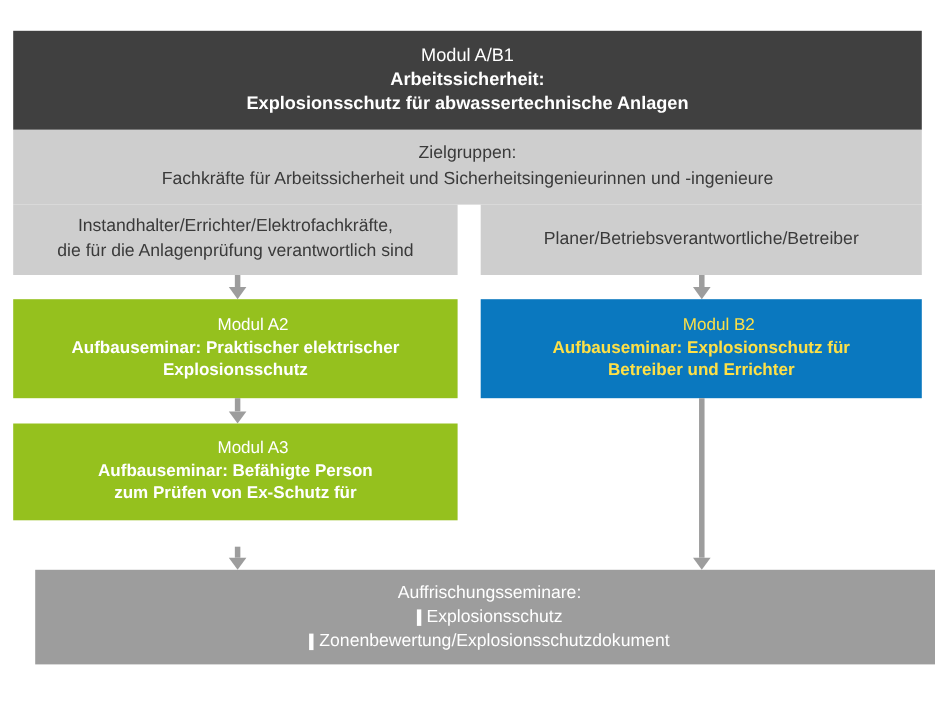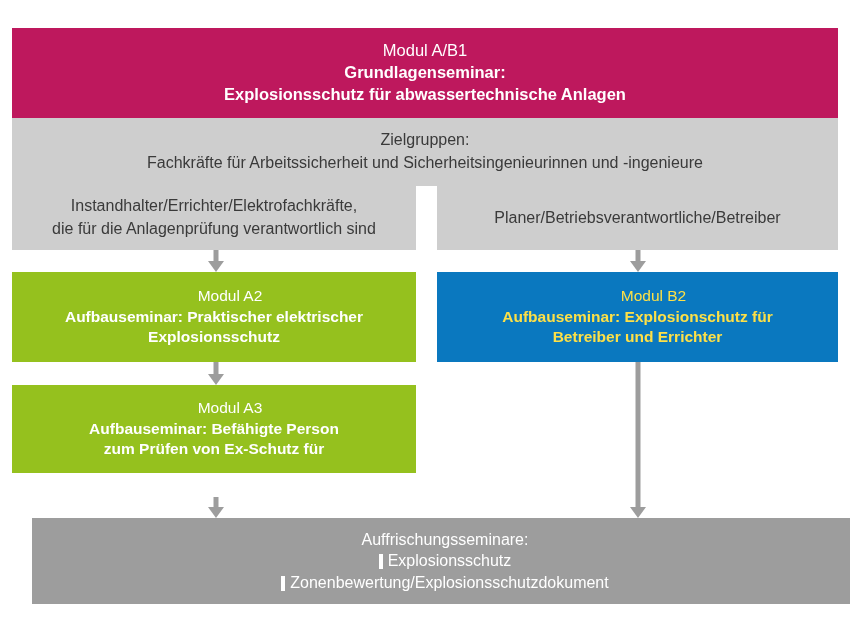--- a/index.html
+++ b/index.html
@@ -34,21 +34,21 @@
     text-align: center;
     line-height: 1.32;
   }
 
   
   .node-head {
     left: 12px;
     top: 28px;
     width: 826px;
     height: 90px;
-    background: #be185d;
+    background: #404040;
     color: #ffffff;
     padding: 4px 16px;
   }
   .node-head .ln-regular {
     font-size: 16.5px;
     font-weight: 400;
   }
   .node-head .ln-bold {
     font-size: 16.5px;
     font-weight: 700;
@@ -211,21 +211,21 @@
   .arrow-a3-foot    { left: 206px; top: 497px;  width: 20px; height: 21px; }
   .arrow-b2-foot    { left: 628px; top: 362px;  width: 20px; height: 156px; }
 </style>
 </head>
 <body>
 
 <div id="diagram">
 
   <div class="node node-head">
     <div class="ln-regular">Modul A/B1</div>
-    <div class="ln-bold">Grundlagenseminar:</div>
+    <div class="ln-bold">Arbeitssicherheit:</div>
     <div class="ln-bold">Explosionsschutz für abwassertechnische Anlagen</div>
   </div>
 
   <div class="band">
     <div class="band-top">
       <div class="bt-line">Zielgruppen:</div>
       <div class="bt-line">Fachkräfte für Arbeitssicherheit und Sicherheitsingenieurinnen und -ingenieure</div>
     </div>
     <div class="band-col band-col-left">
       <div class="bc-line">Instandhalter/Errichter/Elektrofachkräfte,</div>

